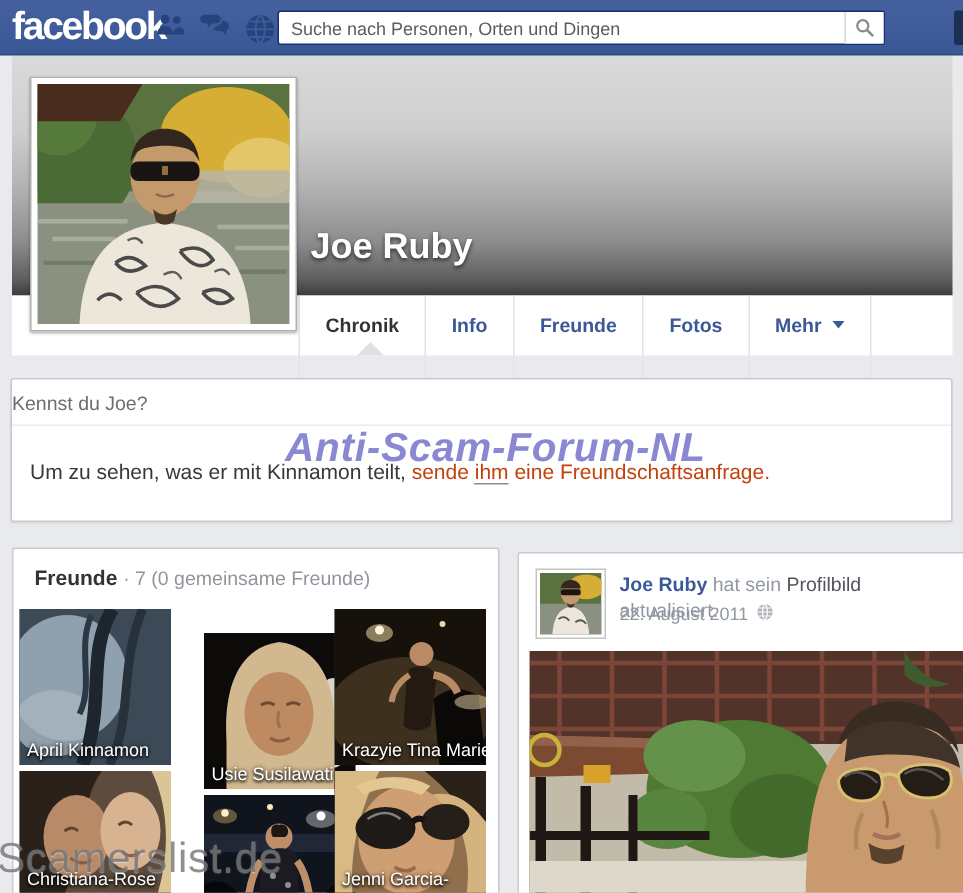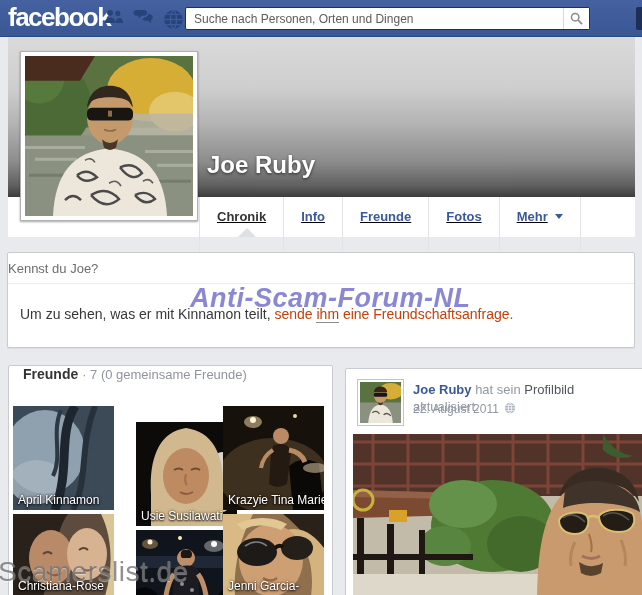--- a/index.html
+++ b/index.html
@@ -62,21 +62,21 @@
     box-shadow:0 1px 2px rgba(0,0,0,.35);
     z-index:15; cursor:pointer;
   }
   .profile-pic svg { width:100%; height:100%; display:block; }
 
   
   .tabbar {
     position:absolute; left:8px; top:197px; width:627px; height:40px;
     background:#fff; z-index:10;
   }
-  .tabs { position:absolute; left:191px; top:0; height:55px; display:flex;text-decoration:underline; }
+  .tabs { position:absolute; left:191px; top:0; height:55px; display:flex; }
   .tab {
     line-height:40px; padding:0 17px; font-size:13px; font-weight:bold;
     color:#3b5998; border-left:1px solid #e4e4e4; cursor:pointer;
     white-space:nowrap;
   }
   .tab:last-child { border-right:1px solid #e4e4e4; }
   .tab.active { color:#333; }
   .caret-down {
     display:inline-block; width:0; height:0; margin-left:7px; vertical-align:2px;
     border-left:4px solid transparent; border-right:4px solid transparent;
@@ -116,21 +116,21 @@
     font-size:28px; color:#787878; opacity:.82; letter-spacing:.5px;
     text-shadow:0 1px 1px rgba(255,255,255,.55);
     pointer-events:none;
   }
 
   
   .friends-box {
     position:absolute; left:8px; top:365px; width:325px; height:242px;
     background:#fff; border:1px solid #c9cace; border-radius:2px;
   }
-  .friends-title { padding:0 0 0 14px; font-size:14px; color:#333; }
+  .friends-title { padding:11px 0 0 14px; font-size:14px; color:#333; }
   .friends-title .b { font-weight:bold; font-size:14px; }
   .friends-title .grey { font-weight:normal; color:#90949c; font-size:13px; }
   .fcell {
     position:absolute; width:101px; overflow:hidden; cursor:pointer; background:#222;
   }
   .fcell svg { width:100%; height:100%; display:block; }
   .fcell .fname {
     position:absolute; left:5px; bottom:3px; color:#fff; font-size:12px;
     text-shadow:0 1px 2px rgba(0,0,0,.95), 0 0 3px rgba(0,0,0,.8);
     white-space:nowrap;

